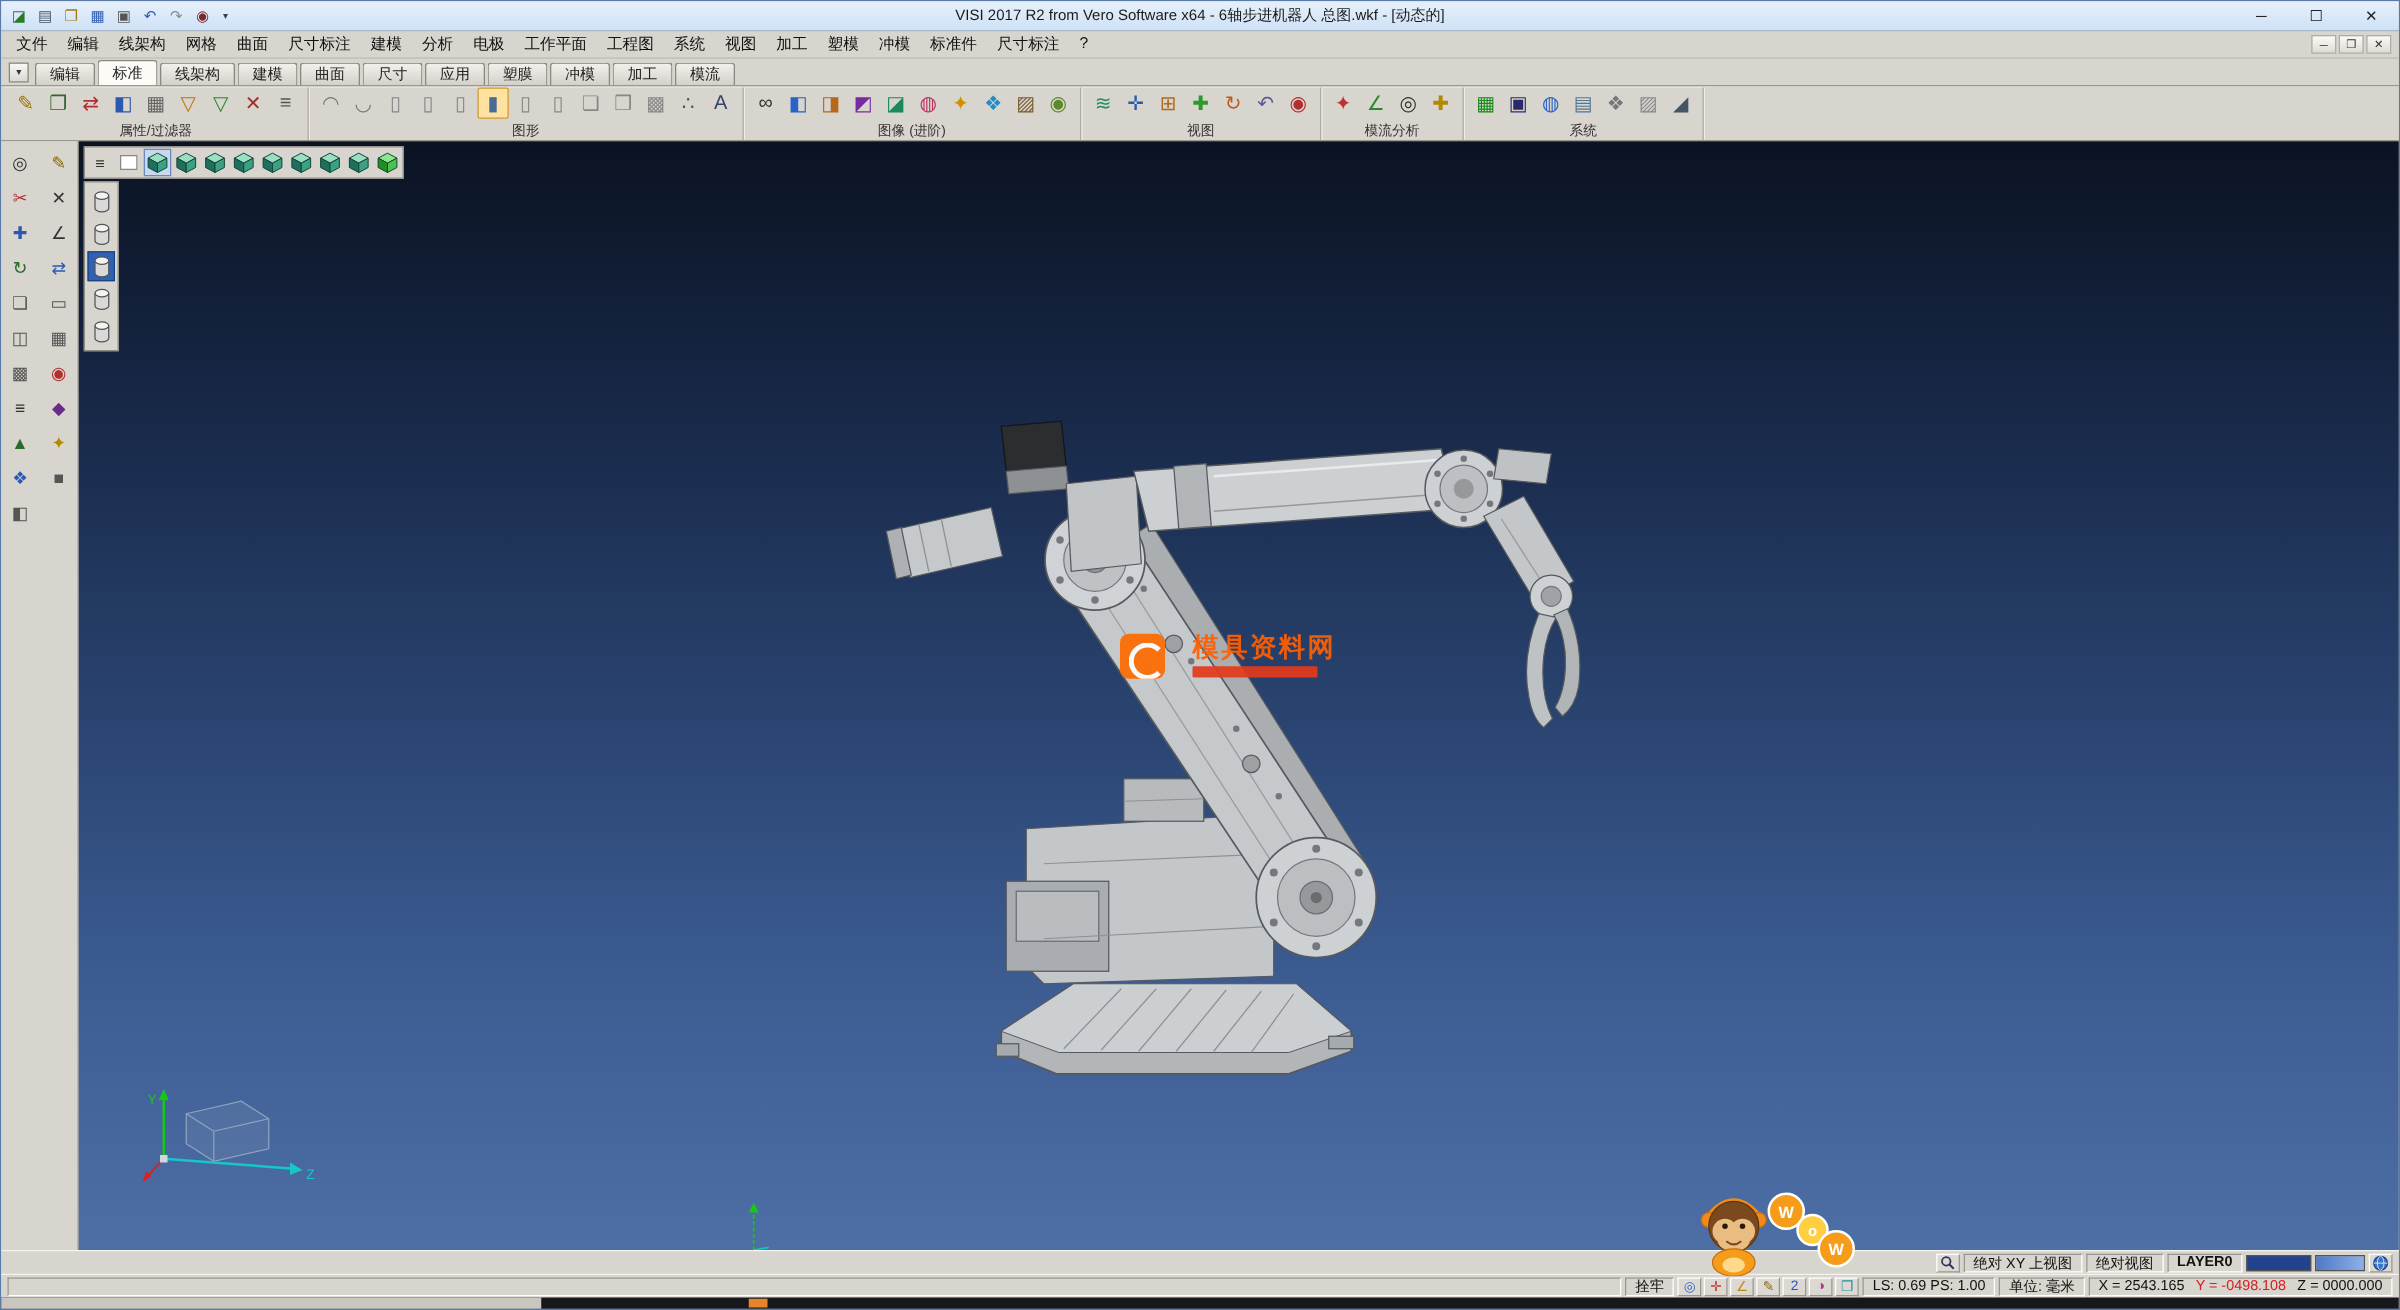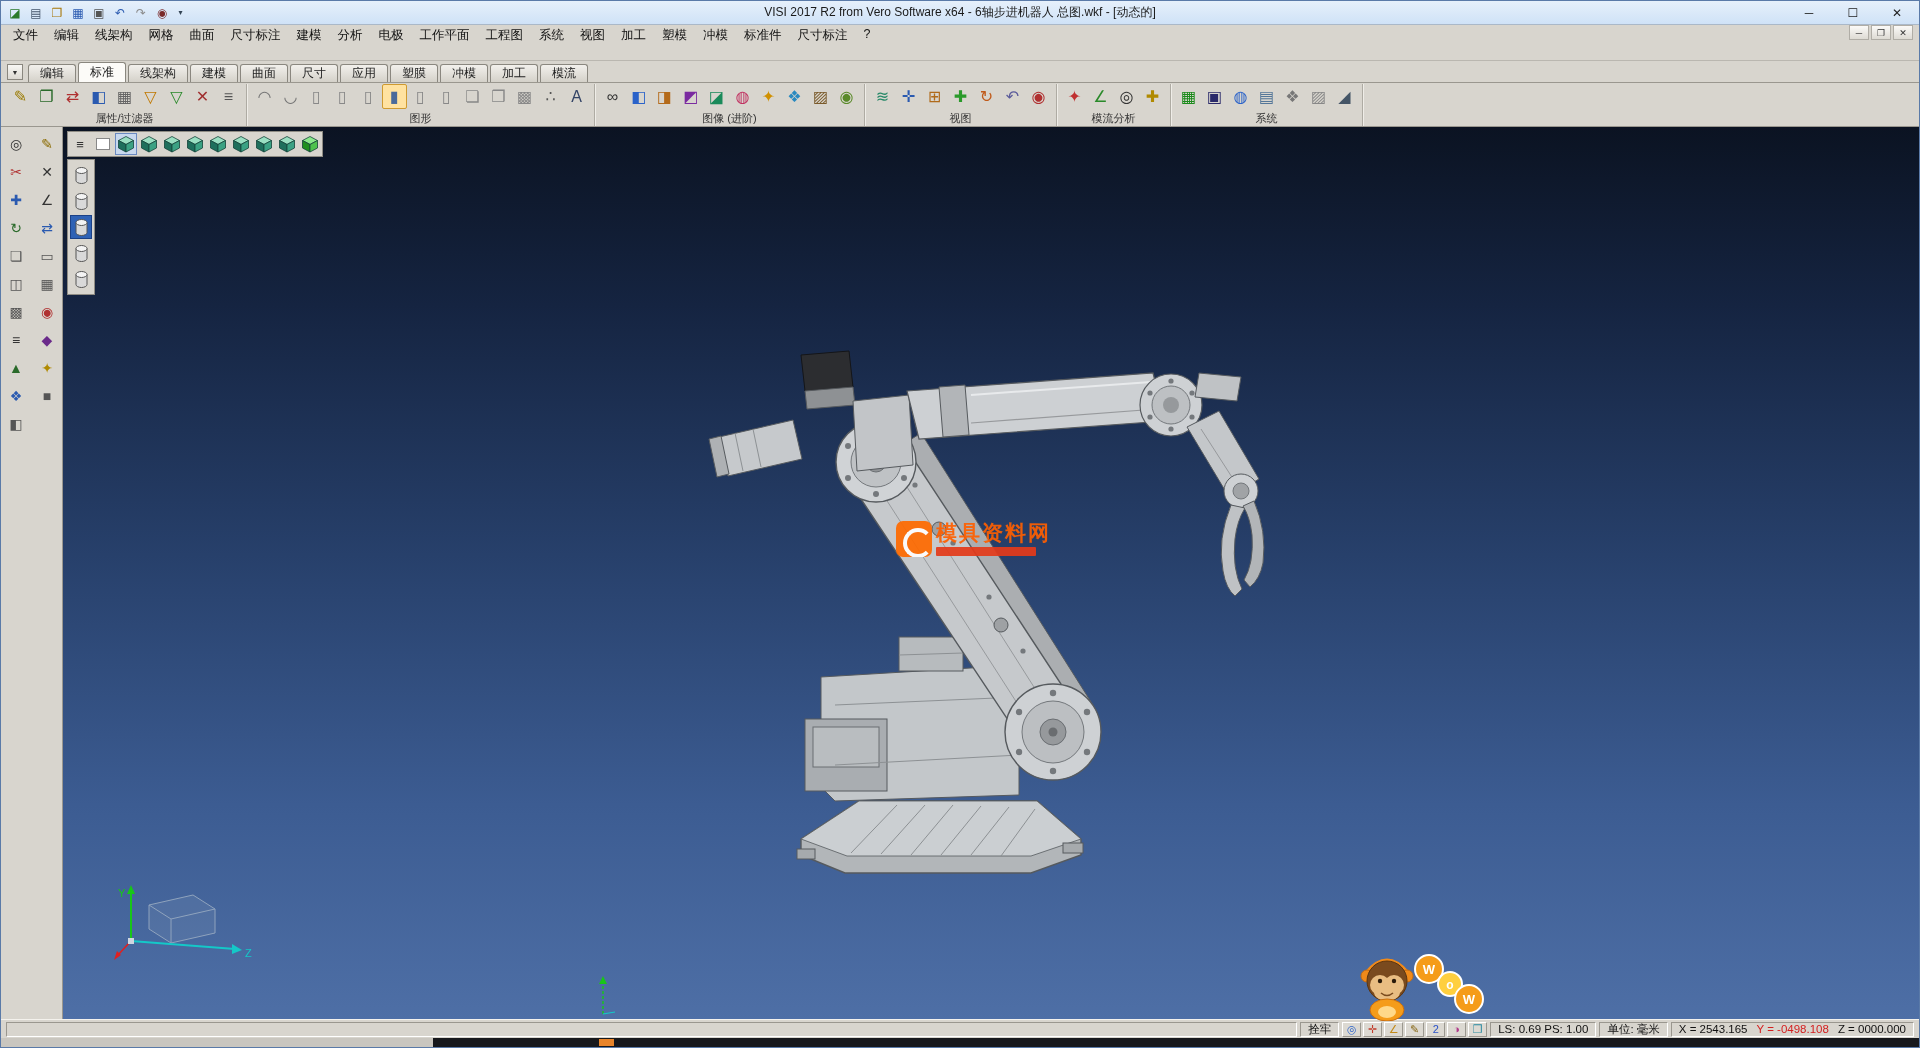--- a/index.html
+++ b/index.html
@@ -10,21 +10,21 @@
   
   .titlebar { height:24px; background:linear-gradient(#e6f0fb,#cfe2f7); display:flex; align-items:center; position:relative; border-bottom:1px solid #aab8c8; }
   .qat { display:flex; align-items:center; gap:1px; padding:0 2px 0 4px; }
   .qat-icon { width:20px; height:18px; display:flex; align-items:center; justify-content:center; font-size:12px; border-radius:2px; }
   .qat-drop { width:13px; font-size:8px; color:#345; text-align:center; }
   .win-title { position:absolute; left:50%; transform:translateX(-50%); font-size:12px; color:#1a1a1a; white-space:nowrap; }
   .win-controls { margin-left:auto; display:flex; height:100%; }
   .win-btn { width:44px; height:100%; display:flex; align-items:center; justify-content:center; font-size:12px; color:#222; }
 
   
-  .menubar { height:36px; background:#d8d5ce; display:flex; padding-left:4px; border-bottom:1px solid #bab7b0; }
+  .menubar { height:22px; background:#d8d5ce; display:flex; align-items:center; padding-left:4px; border-bottom:1px solid #bab7b0; }
   .menu-item { padding:2px 8px; font-size:12.5px; cursor:default; }
   .mdi-controls { margin-left:auto; display:flex; gap:2px; padding-right:6px; }
   .mdi-btn { width:20px; height:15px; display:flex; align-items:center; justify-content:center; font-size:9px; color:#333; border:1px solid #b0ada6; background:linear-gradient(#fbfaf8,#dedbd4); }
 
   
   .tabbar { height:22px; background:#d8d5ce; display:flex; align-items:flex-end; padding-left:6px; border-bottom:1px solid #9a978f; }
   .tab-drop { width:16px; height:16px; margin:0 5px 2px 0; border:1px solid #8a877f; background:linear-gradient(#f8f7f4,#dcd9d2); font-size:7px; display:flex; align-items:center; justify-content:center; color:#333; }
   .tab { height:18px; line-height:17px; padding:0 11px; font-size:12px; background:linear-gradient(#f2f0ec,#d4d1c9); border:1px solid #8a877f; border-bottom:none; border-radius:3px 3px 0 0; margin-right:2px; color:#222; white-space:nowrap; }
   .tab.selected { background:#fcfbf8; height:20px; line-height:19px; }
 
@@ -49,21 +49,21 @@
   .vbtn.pressed { border-color:#6a89c0; background:#c8d8ee; }
   .vbtn .hamb { font-size:13px; color:#333; }
   .vbtn .blank { width:14px; height:12px; background:#fff; border:1px solid #888; }
 
   .cylstrip { position:absolute; left:4px; top:32px; width:28px; background:#d8d5ce; border:1px solid #8f8c84; display:flex; flex-direction:column; gap:2px; padding:3px 0; align-items:center; }
   .cylbtn { width:22px; height:24px; display:flex; align-items:center; justify-content:center; border:1px solid transparent; }
   .cylbtn.selected { background:#2f62b5; border-color:#1c4186; }
 
   .robot-svg { position:absolute; left:638px; top:198px; }
 
-  .watermark { position:absolute; left:833px; top:394px; display:flex; align-items:center; gap:4px; opacity:0.92; }
+  .watermark { position:absolute; left:833px; top:394px; display:flex; align-items:center; gap:22px; opacity:0.92; }
   .wm-icon { width:36px; height:36px; background:#ff6a00; border-radius:7px; position:relative; overflow:hidden; }
   .wm-icon::after { content:""; position:absolute; left:7px; top:7px; width:22px; height:22px; border:4px solid #fff; border-right-color:transparent; border-radius:50%; }
   .wm-title { font-size:21px; font-weight:bold; color:#ff5f00; letter-spacing:2px; line-height:22px; }
   .wm-subbar { width:100px; height:9px; background:#e43a1a; margin-top:3px; border-radius:1px; }
 
   .triad { position:absolute; left:46px; top:756px; }
   .mini-axis { position:absolute; left:526px; top:843px; }
 
   
   .statusbar { height:19px; background:#d8d5ce; display:flex; align-items:center; font-size:11.5px; border-top:1px solid #f4f2ed; padding:0 5px; gap:3px; }
@@ -721,20 +721,42 @@
 
       <svg class="mini-axis" width="28" height="46" viewBox="0 0 28 46">
         <line x1="14" y1="44" x2="14" y2="12" stroke="#18c618" stroke-width="1.4" stroke-dasharray="3,2"></line>
         <polygon points="14,6 10,14 18,14" fill="#18c618"></polygon>
         <line x1="14" y1="44" x2="26" y2="42" stroke="#14c8c8" stroke-width="1.2"></line>
       </svg>
 
     </div>
   </div>
 
+  <div class="statusbar">
+    <div class="right-group">
+      <div class="sicon">
+        <svg width="12" height="12" viewBox="0 0 12 12">
+            <circle cx="5" cy="5" r="3.4" fill="none" stroke="#335" stroke-width="1.4"></circle>
+            <line x1="7.6" y1="7.6" x2="11" y2="11" stroke="#335" stroke-width="1.6"></line>
+          </svg>
+      </div>
+      <div class="scell">绝对 XY 上视图</div>
+      <div class="scell">绝对视图</div>
+      <div class="scell bold">LAYER0</div>
+      <div class="swatch1"></div>
+      <div class="swatch2"></div>
+      <div class="sicon">
+        <svg width="13" height="13" viewBox="0 0 13 13">
+            <circle cx="6.5" cy="6.5" r="5.5" fill="#3b74c9" stroke="#1c4186"></circle>
+            <ellipse cx="6.5" cy="6.5" rx="2.6" ry="5.5" fill="none" stroke="#cfe0f5" stroke-width="0.8"></ellipse>
+            <line x1="1" y1="6.5" x2="12" y2="6.5" stroke="#cfe0f5" stroke-width="0.8"></line>
+          </svg>
+      </div>
+    </div>
+  </div>
 
   <div class="statusbar">
     <div class="scell fill"></div>
     <div class="scell">拴牢</div>
     <div style="display:flex;gap:2px">
 
         <div class="sicon" style="color: rgb(42, 98, 201);">
           <span>◎</span>
         </div>
 

